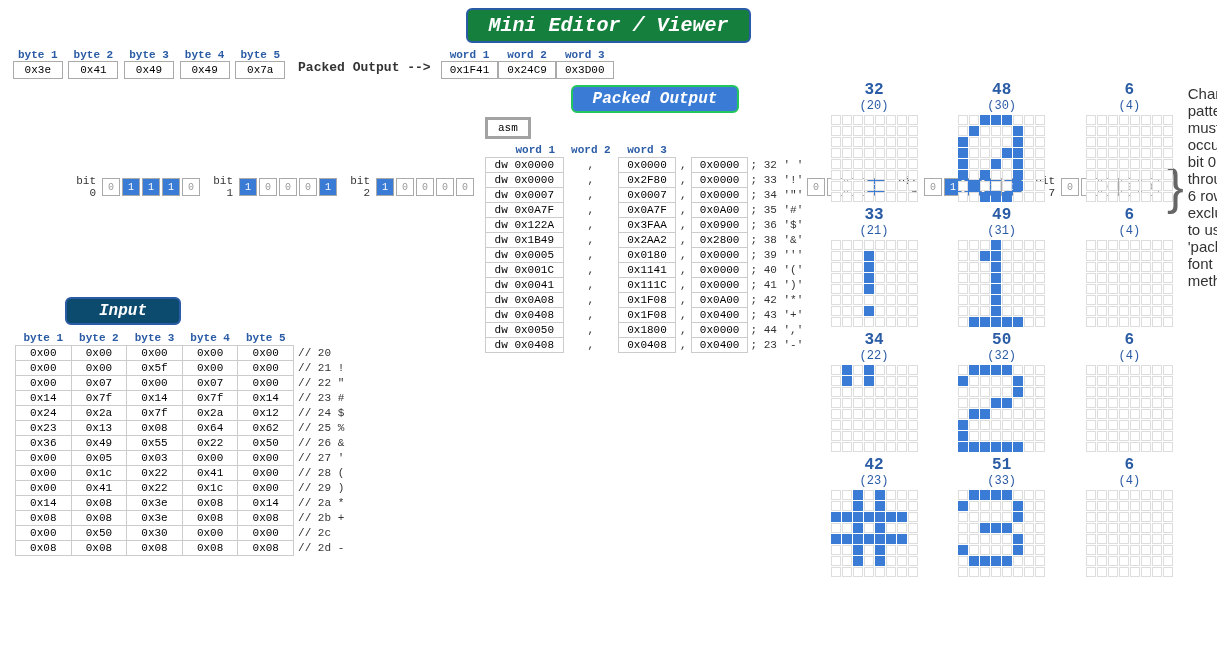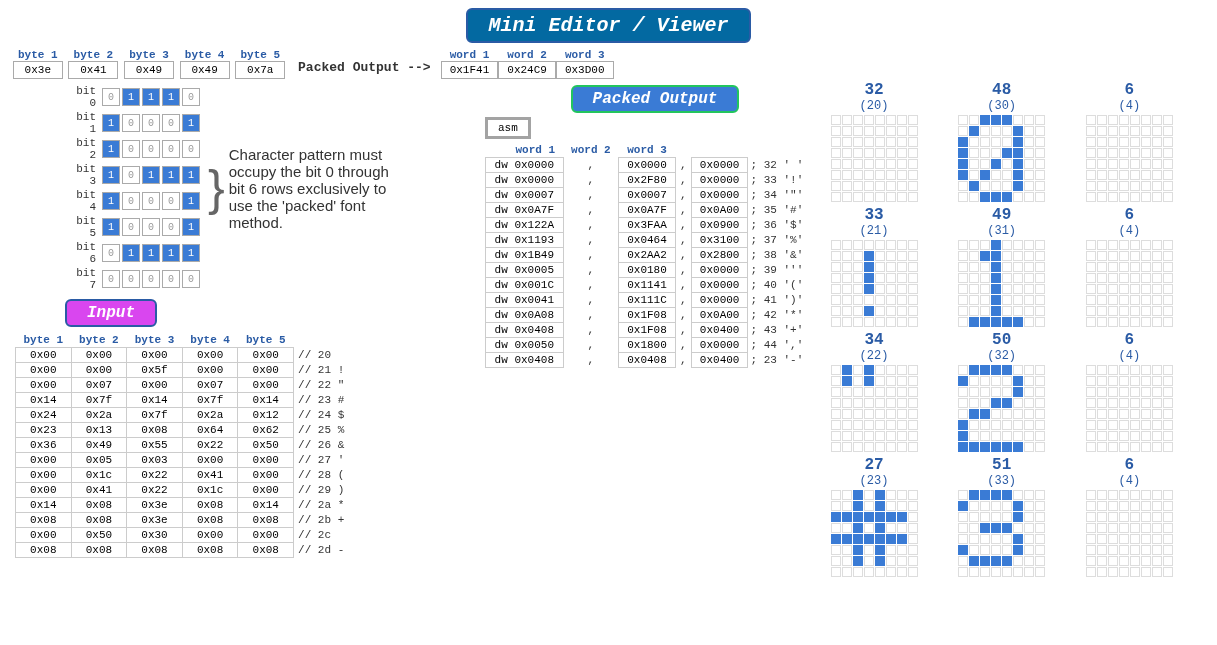--- a/index.html
+++ b/index.html
@@ -22,21 +22,21 @@
     }
 
     
     .header {
       display: flex;
       justify-content: center;
       padding: 8px 0 4px 0;
     }
 
     .title-box {
-      background: #0369a1;
+      background: #15803d;
       border: 2px solid #2a5ba5;
       border-radius: 6px;
       padding: 4px 20px;
       color: #fff;
       font-style: italic;
       font-size: 20px;
       font-weight: bold;
     }
 
     .byte-label-group {
@@ -76,21 +76,20 @@
       flex-direction: column;
     }
 
     .bit-grid-container {
       display: flex;
       padding: 4px 0 0 60px;
     }
 
     .bit-rows {
       display: flex;
-      flex-direction: column;
       gap: 2px;
     }
 
     .bit-row {
       display: flex;
       align-items: center;
       gap: 2px;
     }
 
     .bit-row-label {
@@ -132,24 +131,24 @@
       align-items: center;
     }
 
     .note-text {
       font-size: 11px;
       color: #333;
       font-family: Arial, sans-serif;
     }
 
     .input-label-box {
-      background: #d946ef;
+      background: #0c4a6e;
       border: 2px solid #2a5ba5;
       border-radius: 6px;
-      padding: 3px 20px;
+      padding: 3px 32px;
       color: #fff;
       font-style: italic;
       font-size: 16px;
       font-weight: bold;
       display: inline-block;
       margin: 4px 4px 4px 30px;
     }
 
     
     .input-table-container {
@@ -615,28 +614,20 @@
               </tr>
               <tr>
                 <td>dw 0x122A</td>
                 <td class="semicol">,</td>
                 <td>0x3FAA</td>
                 <td class="semicol">,</td>
                 <td>0x0900</td>
                 <td class="comment">; 36 '$'</td>
               </tr>
               <tr>
-                <td>dw 0x1193</td>
-                <td class="semicol">,</td>
-                <td>0x0464</td>
-                <td class="semicol">,</td>
-                <td>0x3100</td>
-                <td class="comment">; 37 '%'</td>
-              </tr>
-              <tr>
                 <td>dw 0x1B49</td>
                 <td class="semicol">,</td>
                 <td>0x2AA2</td>
                 <td class="semicol">,</td>
                 <td>0x2800</td>
                 <td class="comment">; 38 '&amp;'</td>
               </tr>
               <tr>
                 <td>dw 0x0005</td>
                 <td class="semicol">,</td>
@@ -1324,21 +1315,21 @@
               <div class="pixel"></div>
               <div class="pixel"></div>
               <div class="pixel"></div>
               <div class="pixel"></div>
               <div class="pixel"></div>
               <div class="pixel"></div>
               <div class="pixel"></div>
             </div>
           </div>
           <div class="char-preview">
-            <div class="char-number">27</div>
+            <div class="char-number">42</div>
             <div class="char-number-small">(23)</div>
             <div class="pixel-grid">
               <div class="pixel"></div>
               <div class="pixel"></div>
               <div class="pixel on"></div>
               <div class="pixel"></div>
               <div class="pixel on"></div>
               <div class="pixel"></div>
               <div class="pixel"></div>
               <div class="pixel"></div>

